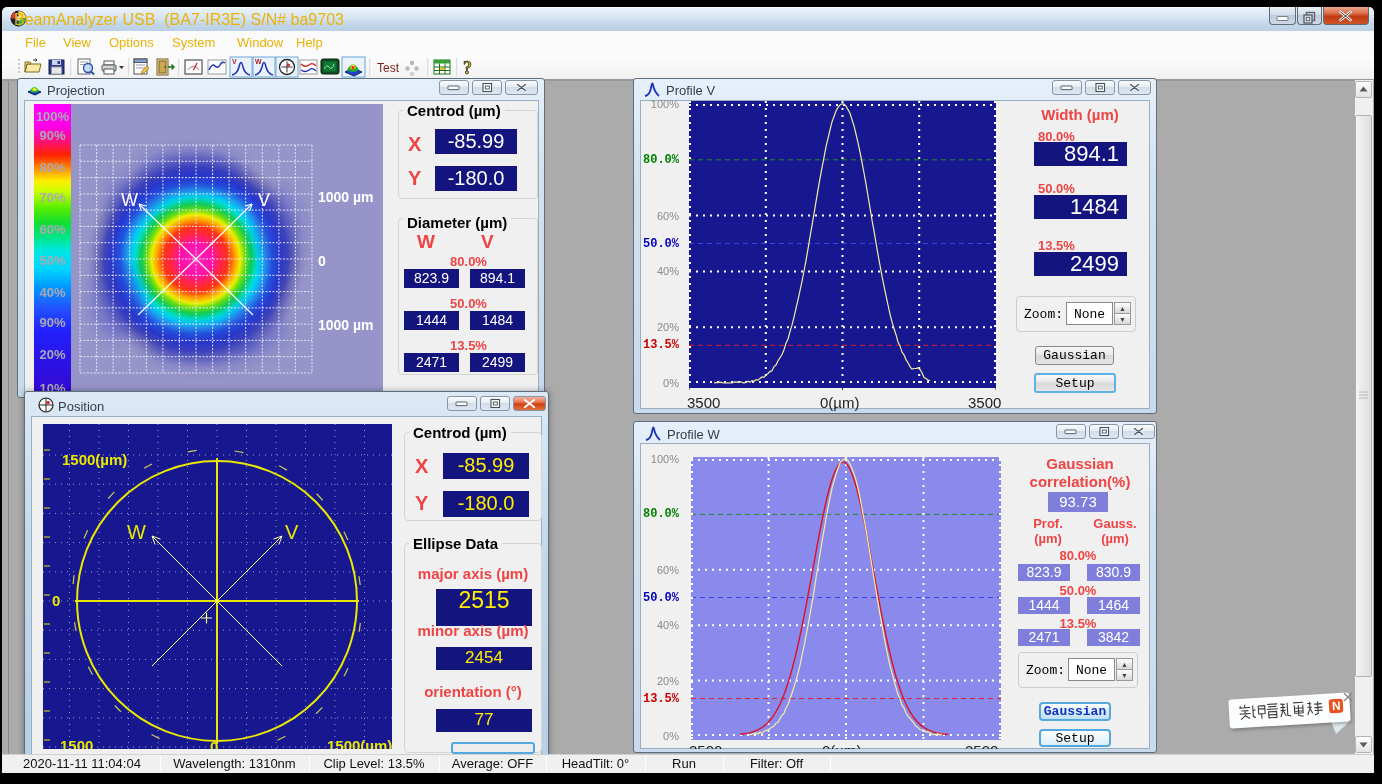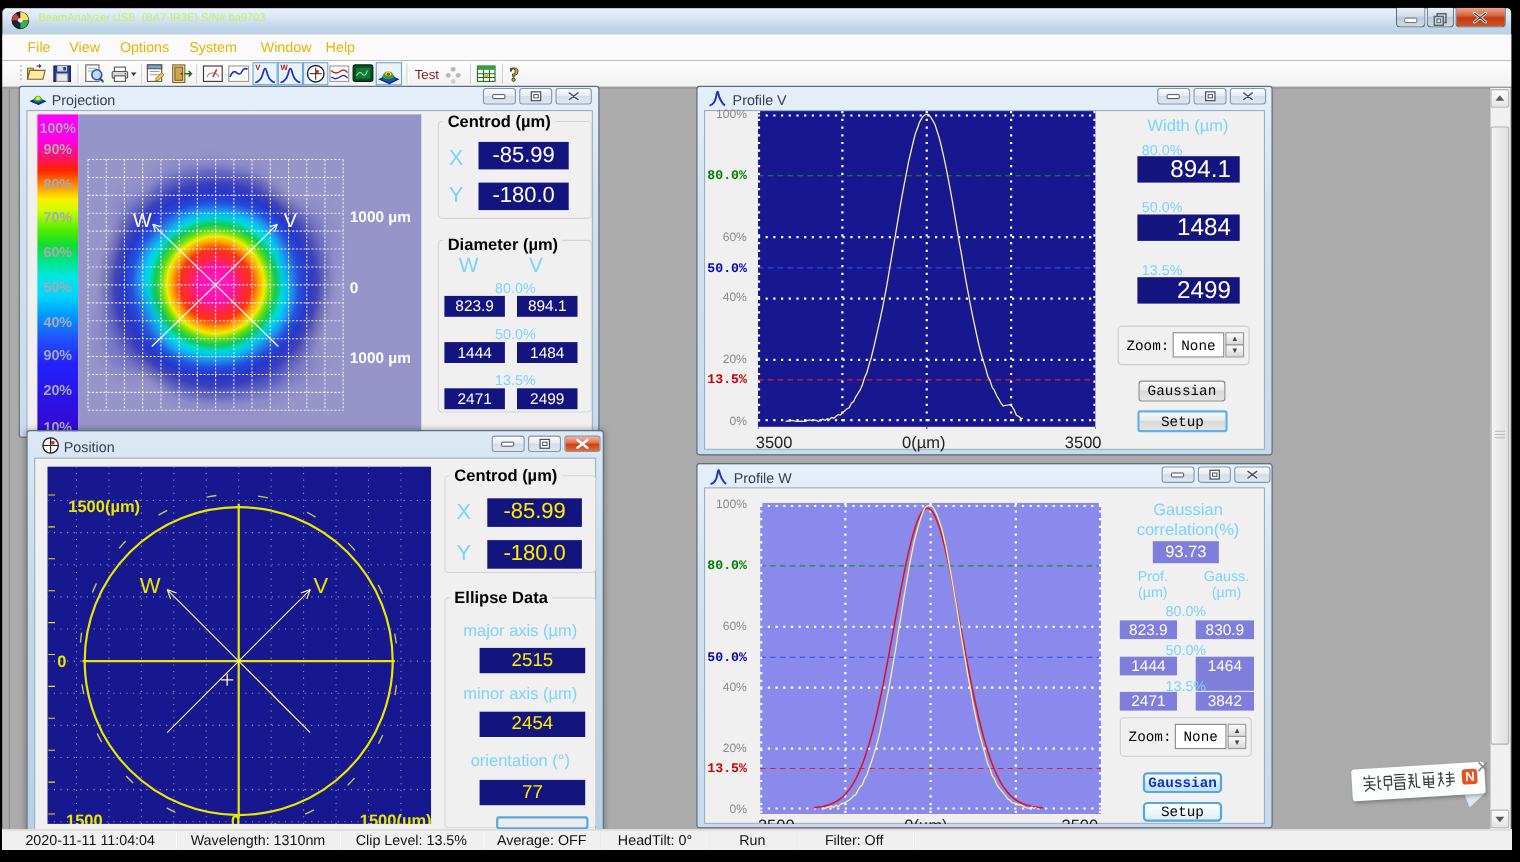--- a/index.html
+++ b/index.html
@@ -1,34 +1,34 @@
 <!DOCTYPE html>
 <html><head><meta charset="utf-8"><style>
 *{margin:0;padding:0;box-sizing:border-box}
 body{background:#000;font-family:"Liberation Sans",sans-serif;}
 #page{position:relative;width:1382px;height:784px;background:#000;overflow:hidden}
 .abs{position:absolute}
 #titlebar{left:2px;top:7px;width:1372px;height:24px;background:linear-gradient(#eaf2fa,#d7e5f2 40%,#c3d6e9 70%,#bbd0e6);border-radius:5px 5px 0 0;border-top:1px solid #f5fafd}
-#titletext{left:35px;top:11px;font-size:10px;color:#bef264}
+#titletext{left:14px;top:11px;font-size:16px;color:#eab308}
 .capbtn{position:absolute;border:1px solid #616b76;border-top:none;border-radius:0 0 4px 4px;background:linear-gradient(#e9eff6,#d4dee9 45%,#bccbdb 50%,#cdd9e6)}
 #closemain{background:linear-gradient(#eda892,#d96844 40%,#c13a14 55%,#cd5526)}
 #menubar{left:2px;top:31px;width:1372px;height:24px;background:#fafafa}
 .mitem{position:absolute;top:35px;font-size:13px;color:#eab308}
 #toolbar{left:2px;top:55px;width:1372px;height:25px;background:linear-gradient(#fdfdfd,#f1f1f1);border-bottom:1px solid #9a9a9a}
 #mdi{left:2px;top:80px;width:1372px;height:674px;background:#ababab;overflow:hidden}
 .win{position:absolute;border:1px solid #5f6e7d;border-radius:3px;background:linear-gradient(#e6f0fa,#d3e2f1 30%,#c8daec)}
 .client{position:absolute;background:#f0f0f0;border:1px solid #98aec2}
 .wtitle{position:absolute;font-size:13px;color:#35404c}
 .wbtn{position:absolute;width:30px;height:15px;border:1px solid #8795a5;border-radius:3px;background:linear-gradient(#fbfdfe,#e6ecf3 45%,#d3dde8 50%,#dee7f0)}
 .wbtnred{background:linear-gradient(#f5b29c,#e8734e 40%,#d04012 55%,#e0713a)}
 .gbox{position:absolute;border:1px solid #d4d4d4;border-radius:4px}
 .glabel{position:absolute;background:#f0f0f0;font-weight:bold;font-size:15px;color:#000;padding:0 4px;white-space:nowrap}
 .navybox{position:absolute;background:#14147e;color:#fff;text-align:center}
 .pwbox{position:absolute;background:#7f7fdb;color:#fff;text-align:center}
-.blab{position:absolute;font-weight:normal;color:#7dd3fc;white-space:nowrap}
+.blab{position:absolute;font-weight:bold;color:#ef4444;white-space:nowrap}
 .mono{font-family:"Liberation Mono",monospace}
 .btn{position:absolute;border:1px solid #8a8a8a;border-radius:3px;background:linear-gradient(#f8f8f8,#e8e8e8 45%,#d8d8d8 50%,#e6e6e6);font-family:"Liberation Mono",monospace;font-size:13px;text-align:center;color:#000}
 #statusbar{left:2px;top:754px;width:1372px;height:19px;background:#f0f0f0;border-top:1px solid #d0d0d0;z-index:50}
 .scell{position:absolute;top:2px;font-size:13px;color:#111;text-align:center}
 .ssep{position:absolute;top:2px;width:1px;height:15px;background:#c3c3c3;border-right:1px solid #fff}
 </style></head><body>
 <div id="page">
 
 <div id="titlebar" class="abs"></div>
 <svg class="abs" style="left:10px;top:10px" width="17" height="17" viewBox="0 0 17 17">
@@ -423,21 +423,21 @@
 <div class="blab" style="left:1010px;top:455px;width:140px;text-align:center;font-size:15px">Gaussian</div>
 <div class="blab" style="left:1010px;top:473px;width:140px;text-align:center;font-size:15px">correlation(%)</div>
 <div class="pwbox" style="left:1048px;top:492px;width:60px;height:20px;font-size:15px;line-height:19px">93.73</div>
 <div class="blab" style="left:1022px;top:516px;width:52px;text-align:center;font-size:13px">Prof.<br>(µm)</div>
 <div class="blab" style="left:1086px;top:516px;width:58px;text-align:center;font-size:13px">Gauss.<br>(µm)</div>
 <div class="blab" style="left:1018px;top:548px;width:120px;text-align:center;font-size:13px">80.0%</div>
 <div class="pwbox" style="left:1018px;top:564px;width:52px;height:17px;font-size:14px;line-height:16px">823.9</div>
 <div class="pwbox" style="left:1087px;top:564px;width:53px;height:17px;font-size:14px;line-height:16px">830.9</div>
 <div class="blab" style="left:1018px;top:583px;width:120px;text-align:center;font-size:13px">50.0%</div>
 <div class="pwbox" style="left:1018px;top:597px;width:52px;height:17px;font-size:14px;line-height:16px">1444</div>
-<div class="pwbox" style="left:1087px;top:597px;width:53px;height:31px;font-size:14px;line-height:16px">1464</div>
+<div class="pwbox" style="left:1087px;top:597px;width:53px;height:17px;font-size:14px;line-height:16px">1464</div>
 <div class="blab" style="left:1018px;top:616px;width:120px;text-align:center;font-size:13px">13.5%</div>
 <div class="pwbox" style="left:1018px;top:629px;width:52px;height:17px;font-size:14px;line-height:16px">2471</div>
 <div class="pwbox" style="left:1087px;top:629px;width:53px;height:17px;font-size:14px;line-height:16px">3842</div>
 <div class="abs" style="left:689px;top:742px;width:309px;height:7px;overflow:hidden">
       <div class="abs" style="left:0px;top:0px;font-size:15px;color:#222">3500</div>
       <div class="abs" style="left:133px;top:0px;font-size:15px;color:#222">0(µm)</div>
       <div class="abs" style="left:276px;top:0px;font-size:15px;color:#222">3500</div>
     </div>
 <div class="gbox" style="left:1018px;top:652px;width:120px;height:36px;border-color:#cccccc"></div>
     <div class="abs mono" style="left:1026px;top:663px;font-size:13px">Zoom:</div>
@@ -529,21 +529,21 @@
     </svg>
 <div class="gbox" style="left:404px;top:432px;width:138px;height:89px"></div>
 <div class="glabel" style="left:409px;top:424px">Centrod (µm)</div>
 <div class="blab" style="left:415px;top:455px;font-size:20px">X</div>
 <div class="navybox" style="left:443px;top:453px;width:86px;height:26px;font-size:20px;line-height:25px;color:#ffee00">-85.99</div>
 <div class="blab" style="left:415px;top:492px;font-size:20px">Y</div>
 <div class="navybox" style="left:443px;top:491px;width:86px;height:26px;font-size:20px;line-height:25px;color:#ffee00">-180.0</div>
 <div class="gbox" style="left:404px;top:543px;width:138px;height:210px"></div>
 <div class="glabel" style="left:409px;top:535px">Ellipse Data</div>
 <div class="blab" style="left:406px;top:565px;width:134px;text-align:center;font-size:15px">major axis (µm)</div>
-<div class="navybox" style="left:436px;top:589px;width:96px;height:23px;font-size:17px;line-height:22px;color:#ffee00">2515</div>
+<div class="navybox" style="left:436px;top:589px;width:96px;height:37px;font-size:23px;line-height:22px;color:#ffee00">2515</div>
 <div class="blab" style="left:406px;top:622px;width:134px;text-align:center;font-size:15px">minor axis (µm)</div>
 <div class="navybox" style="left:436px;top:647px;width:96px;height:23px;font-size:17px;line-height:22px;color:#ffee00">2454</div>
 <div class="blab" style="left:406px;top:683px;width:134px;text-align:center;font-size:15px">orientation (°)</div>
 <div class="navybox" style="left:436px;top:709px;width:96px;height:23px;font-size:17px;line-height:22px;color:#ffee00">77</div>
 <div class="abs" style="left:451px;top:742px;width:84px;height:12px;border:2px solid #55a8dd;background:#ececec;border-radius:3px"></div>
 <div class="abs" style="left:1355px;top:80px;width:18px;height:674px;background:#f0f0f0"></div>
 <div class="abs" style="left:1355px;top:81px;width:17px;height:17px;background:linear-gradient(#fdfdfd,#e3e3e3);border:1px solid #b5b5b5;border-radius:2px"></div>
 <svg class="abs" style="left:1355px;top:81px" width="17" height="17">
       <path d="M8.5 5.5 L12.5 10.5 L4.5 10.5 Z" fill="#5a5a5a"></path>
     </svg>

